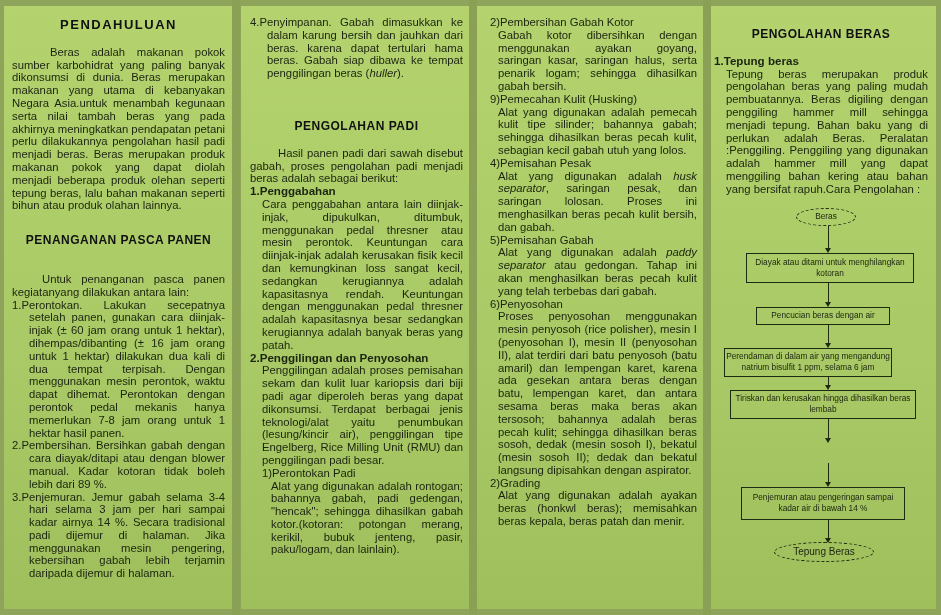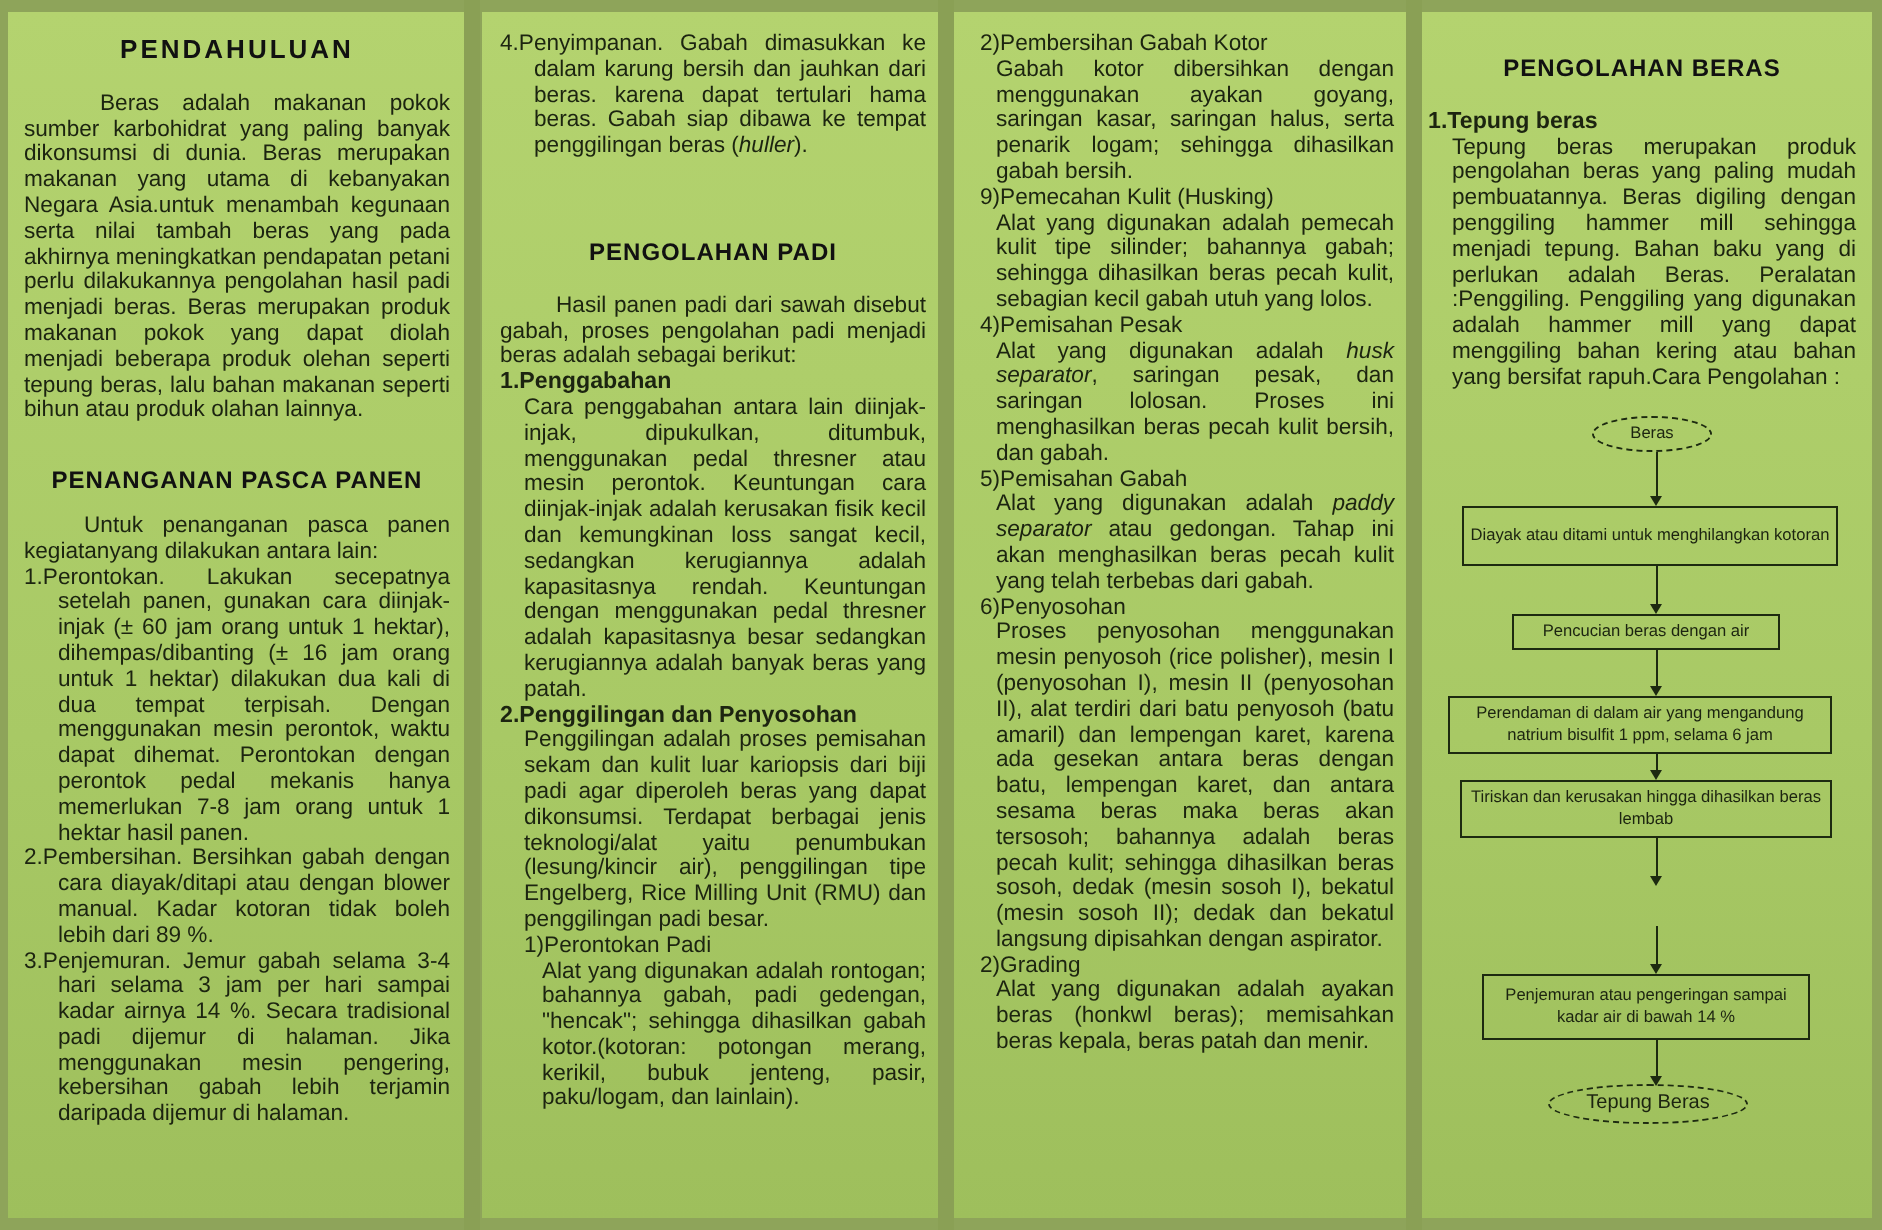--- a/index.html
+++ b/index.html
@@ -43,21 +43,21 @@
 <body>
 
 <div class="sep" style="left:232px"></div>
 <div class="sep" style="left:469px"></div>
 <div class="sep" style="left:703px"></div>
 
 <div class="panel p1">
   <h2 class="h-big">PENDAHULUAN</h2>
   <p class="indent">Beras adalah makanan pokok sumber karbohidrat yang paling banyak dikonsumsi di dunia. Beras merupakan makanan yang utama di kebanyakan Negara Asia.untuk menambah kegunaan serta nilai tambah beras yang pada akhirnya meningkatkan pendapatan petani perlu dilakukannya pengolahan hasil padi menjadi beras. Beras merupakan produk makanan pokok yang dapat diolah menjadi beberapa produk olehan seperti tepung beras, lalu bahan makanan seperti bihun atau produk olahan lainnya.</p>
   <div class="gap" style="height:22px"></div>
-  <h2 style="margin-bottom:10px">PENANGANAN PASCA PANEN</h2>
+  <h2 style="margin-bottom:26px">PENANGANAN PASCA PANEN</h2>
   <p class="indent" style="text-indent:30px">Untuk penanganan pasca panen kegiatanyang dilakukan antara lain:</p>
   <div class="li"><span>1.</span><span>Perontokan. Lakukan secepatnya setelah panen, gunakan cara diinjak-injak (± 60 jam orang untuk 1 hektar), dihempas/dibanting (± 16 jam orang untuk 1 hektar) dilakukan dua kali di dua tempat terpisah. Dengan menggunakan mesin perontok, waktu dapat dihemat. Perontokan dengan perontok pedal mekanis hanya memerlukan 7-8 jam orang untuk 1 hektar hasil panen.</span></div>
   <div class="li"><span>2.</span><span>Pembersihan. Bersihkan gabah dengan cara diayak/ditapi atau dengan blower manual. Kadar kotoran tidak boleh lebih dari 89 %.</span></div>
   <div class="li"><span>3.</span><span>Penjemuran. Jemur gabah selama 3-4 hari selama 3 jam per hari sampai kadar airnya 14 %. Secara tradisional padi dijemur di halaman. Jika menggunakan mesin pengering, kebersihan gabah lebih terjamin daripada dijemur di halaman.</span></div>
 </div>
 
 <div class="panel p2">
   <div class="li"><span>4.</span><span>Penyimpanan. Gabah dimasukkan ke dalam karung bersih dan jauhkan dari beras.  karena dapat tertulari hama beras. Gabah siap dibawa ke tempat penggilingan beras (</span><i>huller</i><span>).</span></div>
   <div class="gap-lg"></div>
   <h2 style="margin-bottom:14px">PENGOLAHAN PADI</h2>
@@ -87,27 +87,27 @@
 
 <div class="panel p4">
   <h2 style="margin-top:12px;margin-bottom:14px">PENGOLAHAN BERAS</h2>
   <div class="num-h">1.Tepung beras</div>
   <p class="sub">Tepung beras merupakan produk pengolahan beras yang paling mudah pembuatannya. Beras digiling dengan penggiling hammer mill sehingga menjadi tepung. Bahan baku yang di perlukan adalah Beras. Peralatan :Penggiling. Penggiling yang digunakan adalah hammer mill yang dapat menggiling bahan kering atau bahan yang bersifat rapuh.Cara Pengolahan :</p>
 
   <div class="flow">
     <div class="fnode ellipse" style="left:82px;top:0;width:60px;height:18px">Beras</div>
     <div class="fline" style="top:18px;height:25px"></div>
       <div class="farrow" style="top:40px"></div>
-    <div class="fnode" style="left:17px;top:45px;width:188px;height:30px">Diayak atau ditami untuk menghilangkan kotoran</div>
+    <div class="fnode" style="left:32px;top:45px;width:168px;height:30px">Diayak atau ditami untuk menghilangkan kotoran</div>
     <div class="fline" style="top:75px;height:22px"></div>
       <div class="farrow" style="top:94px"></div>
     <div class="fnode" style="left:42px;top:99px;width:134px;height:18px">Pencucian beras dengan air</div>
     <div class="fline" style="top:117px;height:21px"></div>
       <div class="farrow" style="top:135px"></div>
-    <div class="fnode" style="left:10px;top:140px;width:192px;height:29px">Perendaman di dalam air yang mengandung natrium bisulfit 1 ppm, selama 6 jam</div>
+    <div class="fnode" style="left:10px;top:140px;width:168px;height:29px">Perendaman di dalam air yang mengandung natrium bisulfit 1 ppm, selama 6 jam</div>
     <div class="fline" style="top:169px;height:11px"></div>
       <div class="farrow" style="top:177px"></div>
     <div class="fnode" style="left:16px;top:182px;width:186px;height:29px">Tiriskan dan kerusakan hingga dihasilkan beras lembab</div>
     <div class="fline" style="top:211px;height:22px"></div>
       <div class="farrow" style="top:230px"></div>
     <div class="fline" style="top:255px;height:22px"></div>
       <div class="farrow" style="top:274px"></div>
     <div class="fnode" style="left:27px;top:279px;width:164px;height:33px">Penjemuran atau pengeringan sampai kadar air di bawah 14 %</div>
     <div class="fline" style="top:312px;height:21px"></div>
       <div class="farrow" style="top:330px"></div>

